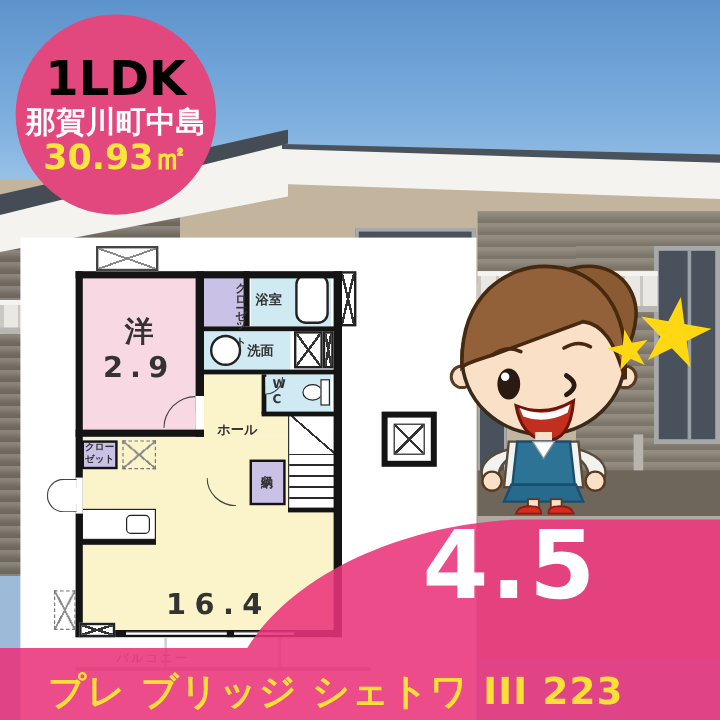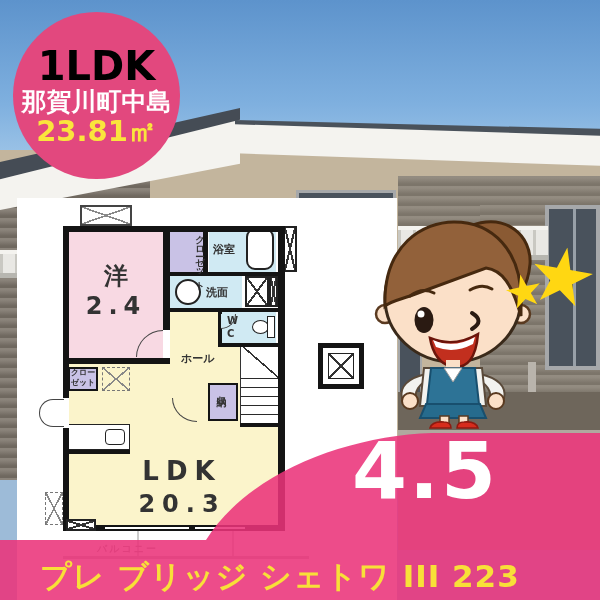--- a/index.html
+++ b/index.html
@@ -146,31 +146,30 @@
 
     <div class="abs" style="left:46px;top:358px;width:246px;height:3px;background:#BBB;"></div>
     <div class="abs" style="left:120px;top:333px;width:2px;height:25px;background:#CCC;"></div>
     <div class="abs" style="left:215px;top:333px;width:2px;height:25px;background:#CCC;"></div>
 
     <div class="abs" style="left:301px;top:145px;width:46px;height:46px;border:5px solid #141414;background:#fff;">
       <div class="xbox" style="left:5px;top:5px;width:26px;height:26px;border-width:1.5px;"></div>
     </div>
 
     <div class="plabel" style="left:49px;top:62px;width:100px;text-align:center;font-size:24px;">洋</div>
-    <div class="plabel" style="left:49px;top:94px;width:100px;text-align:center;font-size:24px;letter-spacing:6px;">2.4</div>
+    <div class="plabel" style="left:49px;top:94px;width:100px;text-align:center;font-size:24px;letter-spacing:6px;">2.9</div>
     <div class="plabel vtext" style="left:155px;top:30px;width:34px;height:44px;font-size:9.5px;line-height:12px;letter-spacing:.5px;">クローゼット</div>
     <div class="plabel" style="left:196px;top:44px;font-size:11px;">浴室</div>
     <div class="plabel" style="left:189px;top:87px;font-size:11px;">洗面</div>
     <div class="plabel" style="left:210px;top:116px;font-size:10px;line-height:1.3;">W</div>
     <div class="plabel" style="left:210px;top:129px;font-size:10px;line-height:1.3;">C</div>
     <div class="plabel" style="left:164px;top:153px;font-size:11px;">ホール</div>
     <div class="plabel vtext" style="left:197px;top:190px;font-size:10px;letter-spacing:1px;">収納</div>
     <div class="plabel" style="left:51px;top:170px;width:30px;font-size:8px;line-height:1.25;text-align:center;letter-spacing:0;white-space:normal;">クローゼット</div>
-    <div class="plabel" style="left:100px;top:258px;width:130px;text-align:center;font-size:26px;letter-spacing:7px;">LDK</div>
-    <div class="plabel" style="left:100px;top:292px;width:130px;text-align:center;font-size:24px;letter-spacing:7px;">20.3</div>
+    <div class="plabel" style="left:100px;top:292px;width:130px;text-align:center;font-size:24px;letter-spacing:7px;">16.4</div>
     <div class="plabel" style="left:80px;top:344px;font-size:10px;color:#9A9A9A;letter-spacing:2px;">バルコニー</div>
   </div>
 
   <svg class="abs" style="left:374px;top:210px;" width="160" height="220" viewBox="0 0 160 220">
 
     <path d="M96,16 C132,2 158,26 156,54 C154,76 146,88 130,98 C140,76 138,52 122,38 C114,28 106,22 96,16 Z" fill="#8A5A33" stroke="#46290F" stroke-width="3"></path>
 
     <circle cx="11" cy="104" r="9" fill="#FBE0C8" stroke="#5A3A20" stroke-width="2.5"></circle>
     <circle cx="147" cy="104" r="9" fill="#FBE0C8" stroke="#5A3A20" stroke-width="2.5"></circle>
 
@@ -220,16 +219,16 @@
     <div class="pricerow">
       <span class="rent">4.5</span>
     </div>
   </div>
 
   <div class="abs bname">プレ ブリッジ シェトワ III 223</div>
 
   <div class="abs badge">
     <div class="l1">1LDK</div>
     <div class="l2">那賀川町中島</div>
-    <div class="l3">23.81㎡</div>
+    <div class="l3">30.93㎡</div>
   </div>
 
 </div>
 
 </body></html>

